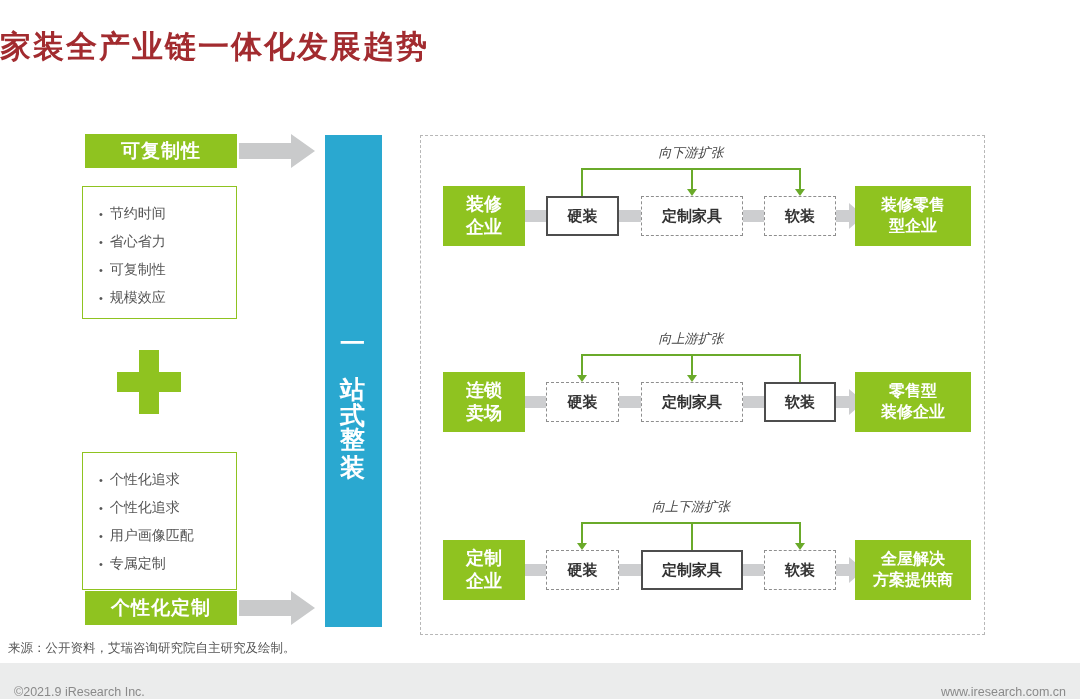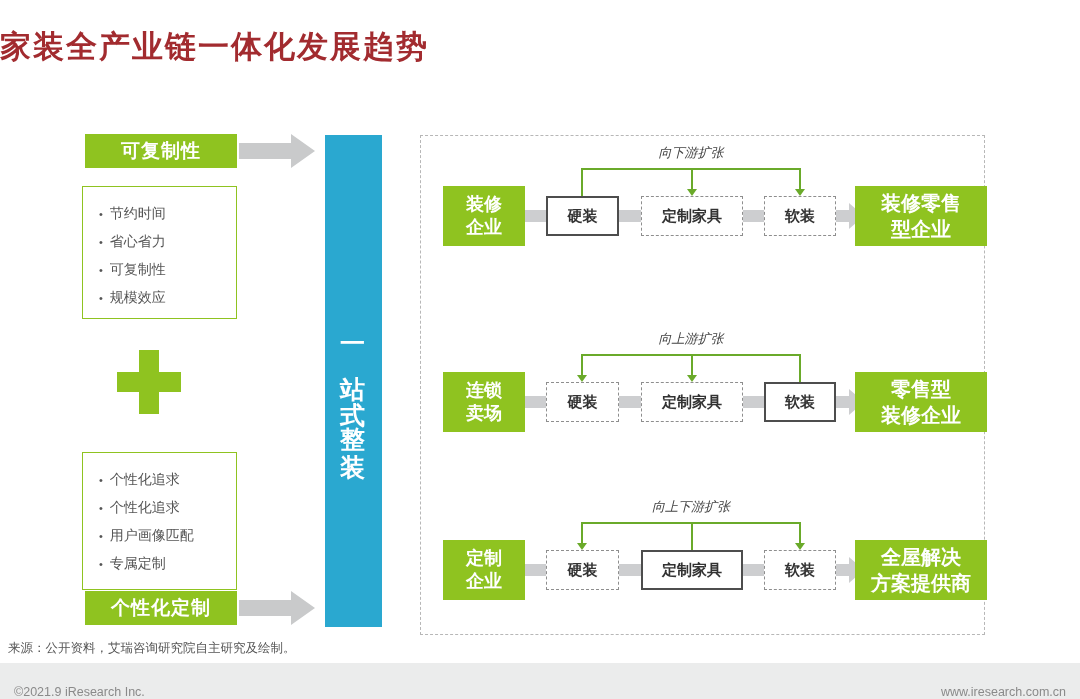--- a/index.html
+++ b/index.html
@@ -62,21 +62,21 @@
 
   .fa-body{position:absolute;left:102px;top:68px;width:326px;height:12px;background:#cdced0;z-index:1;}
   .fa-head{position:absolute;left:428px;top:61px;width:0;height:0;z-index:1;
            border-top:13px solid transparent;border-bottom:13px solid transparent;
            border-left:15px solid #cdced0;}
 
   .source-box,.result-box{position:absolute;top:44px;background:var(--green,#8fc320);color:#fff;
            font-weight:bold;display:flex;align-items:center;justify-content:center;
            text-align:center;white-space:pre-line;line-height:1.3;z-index:2;}
   .source-box{left:22px;width:82px;height:60px;font-size:18px;}
-  .result-box{left:434px;width:132px;height:60px;font-size:20px;}
+  .result-box{left:434px;width:116px;height:60px;font-size:16px;}
 
   .item{position:absolute;top:54px;height:40px;background:#fff;display:flex;align-items:center;
         justify-content:center;font-size:15px;font-weight:bold;color:#333;box-sizing:border-box;z-index:2;}
   .item-1{left:125px;width:73px;}
   .item-2{left:220px;width:102px;}
   .item-3{left:343px;width:72px;}
   .box-solid{border:2px solid #4d4d4d;}
   .box-dashed{border:1px dashed #8e8e8e;}
 
   .source-note{position:absolute;left:8px;top:640px;font-size:12.5px;color:#555;}

